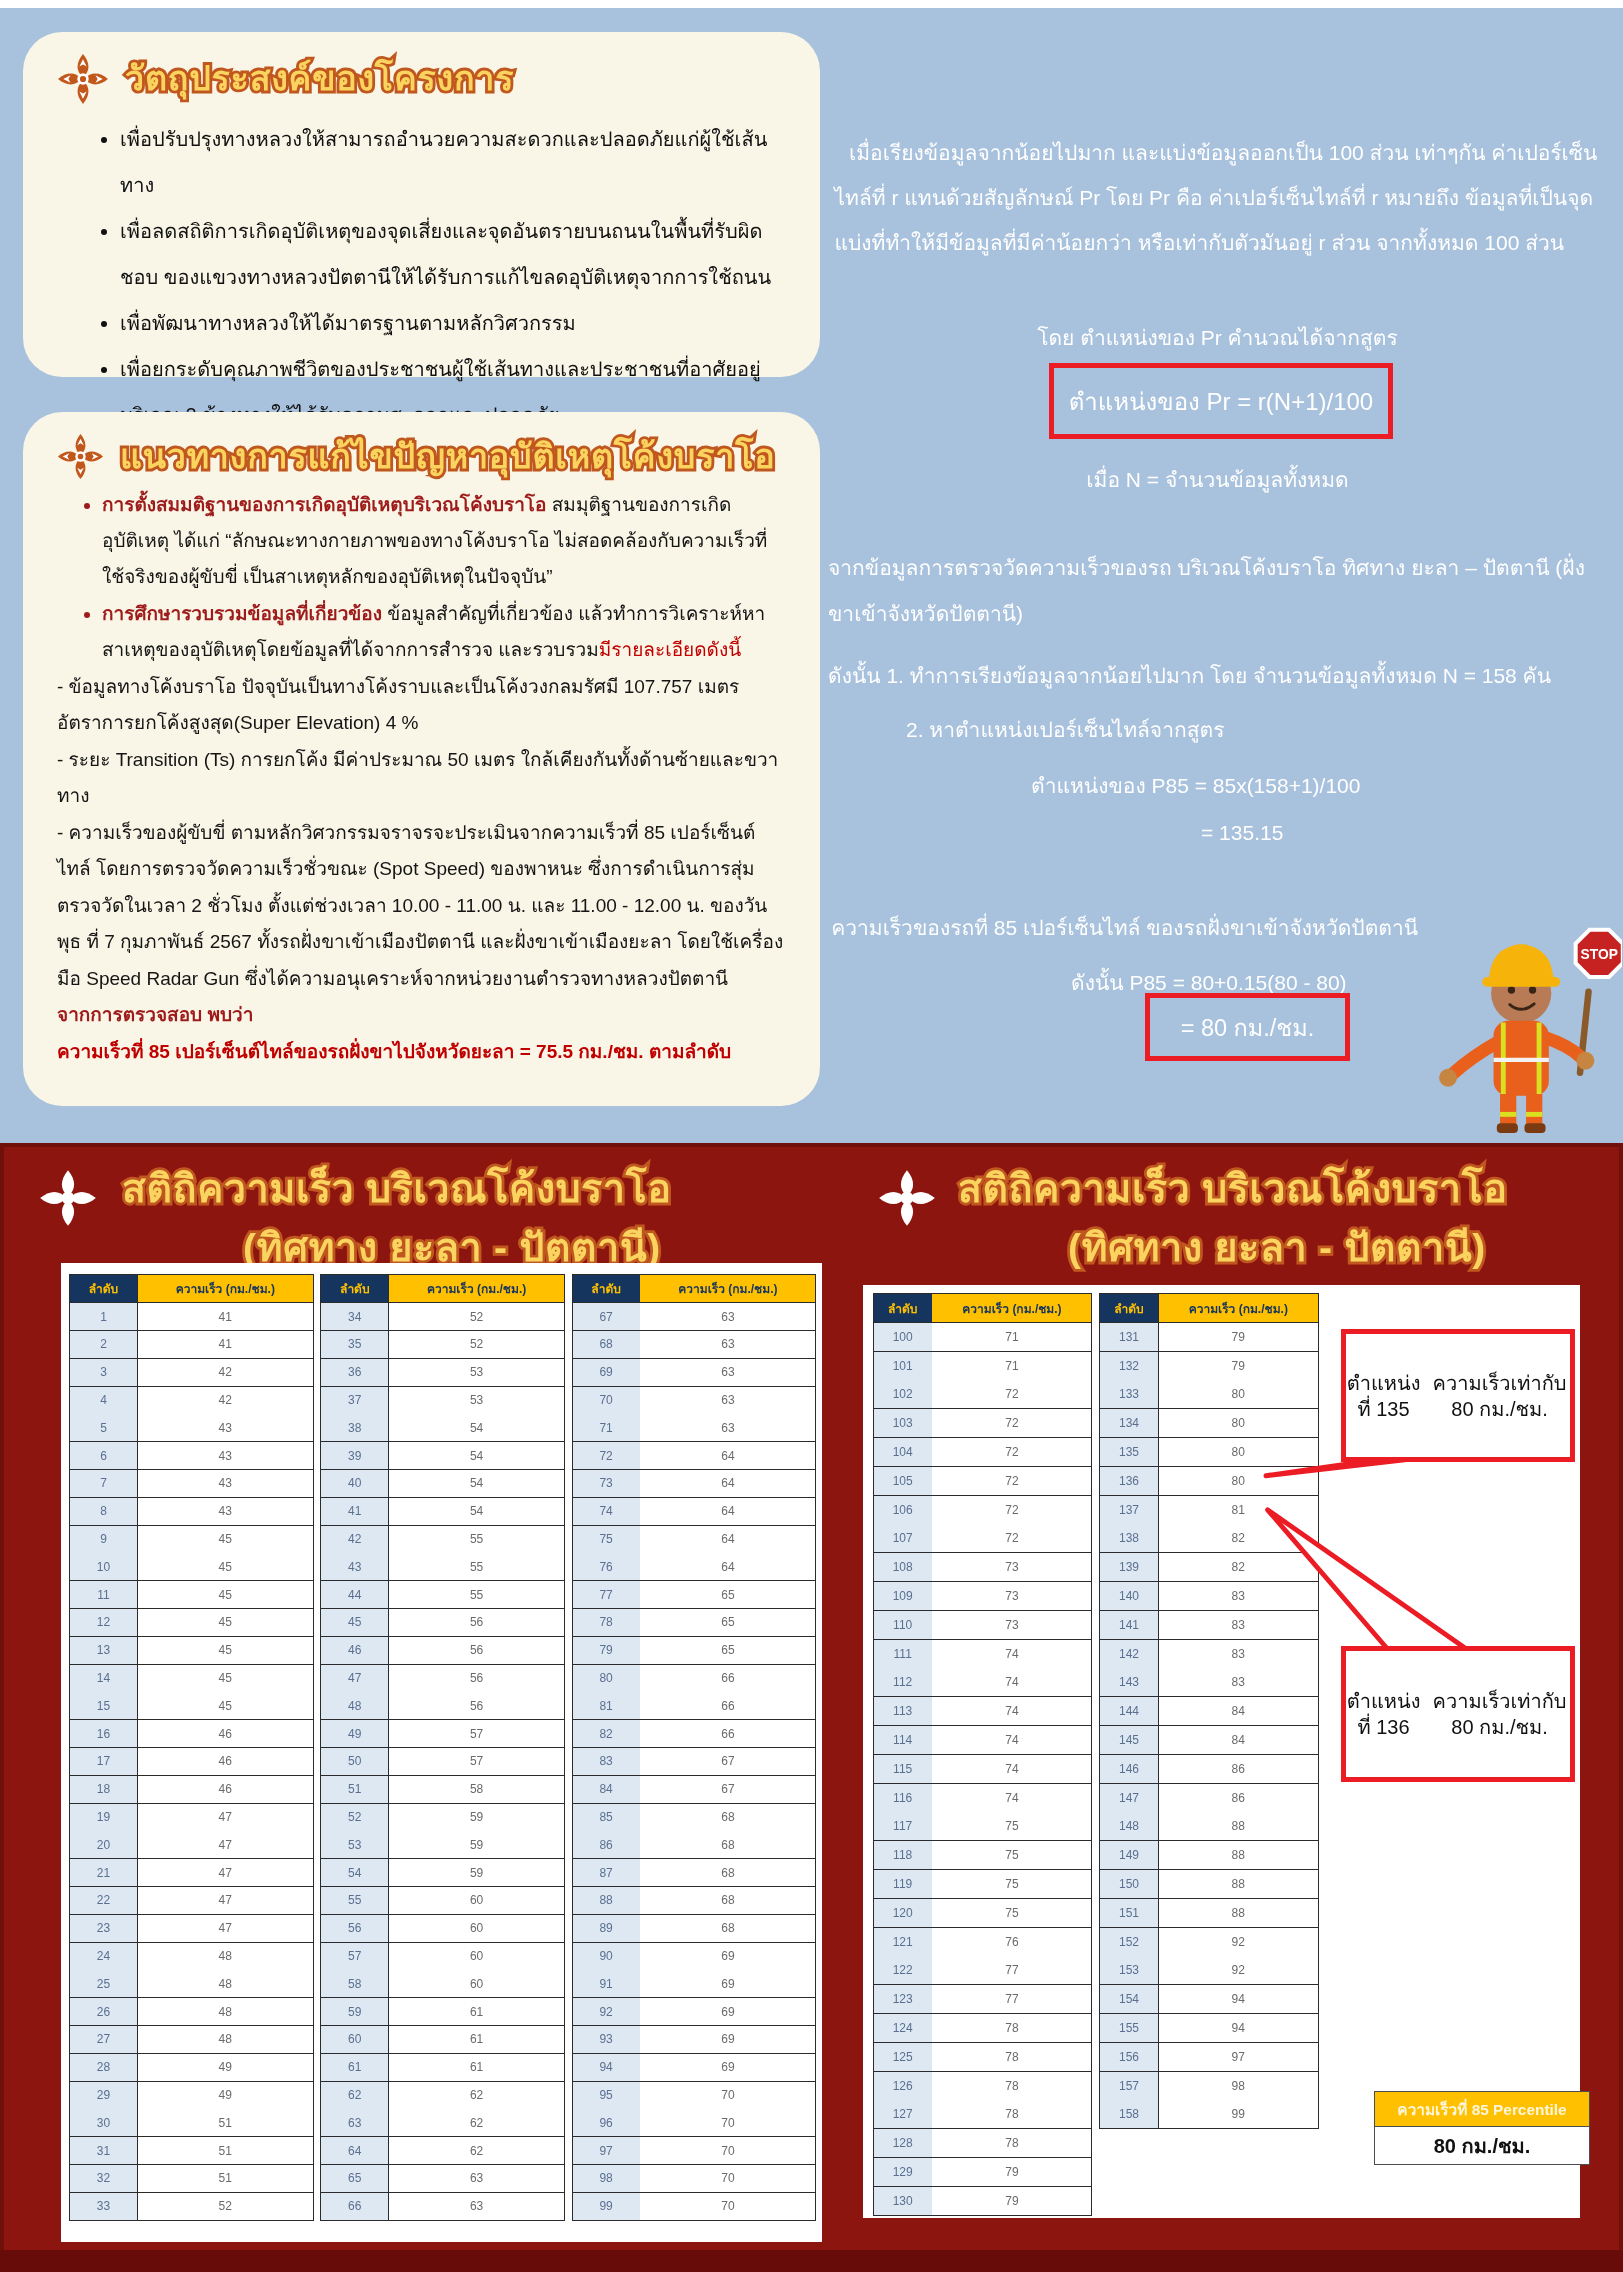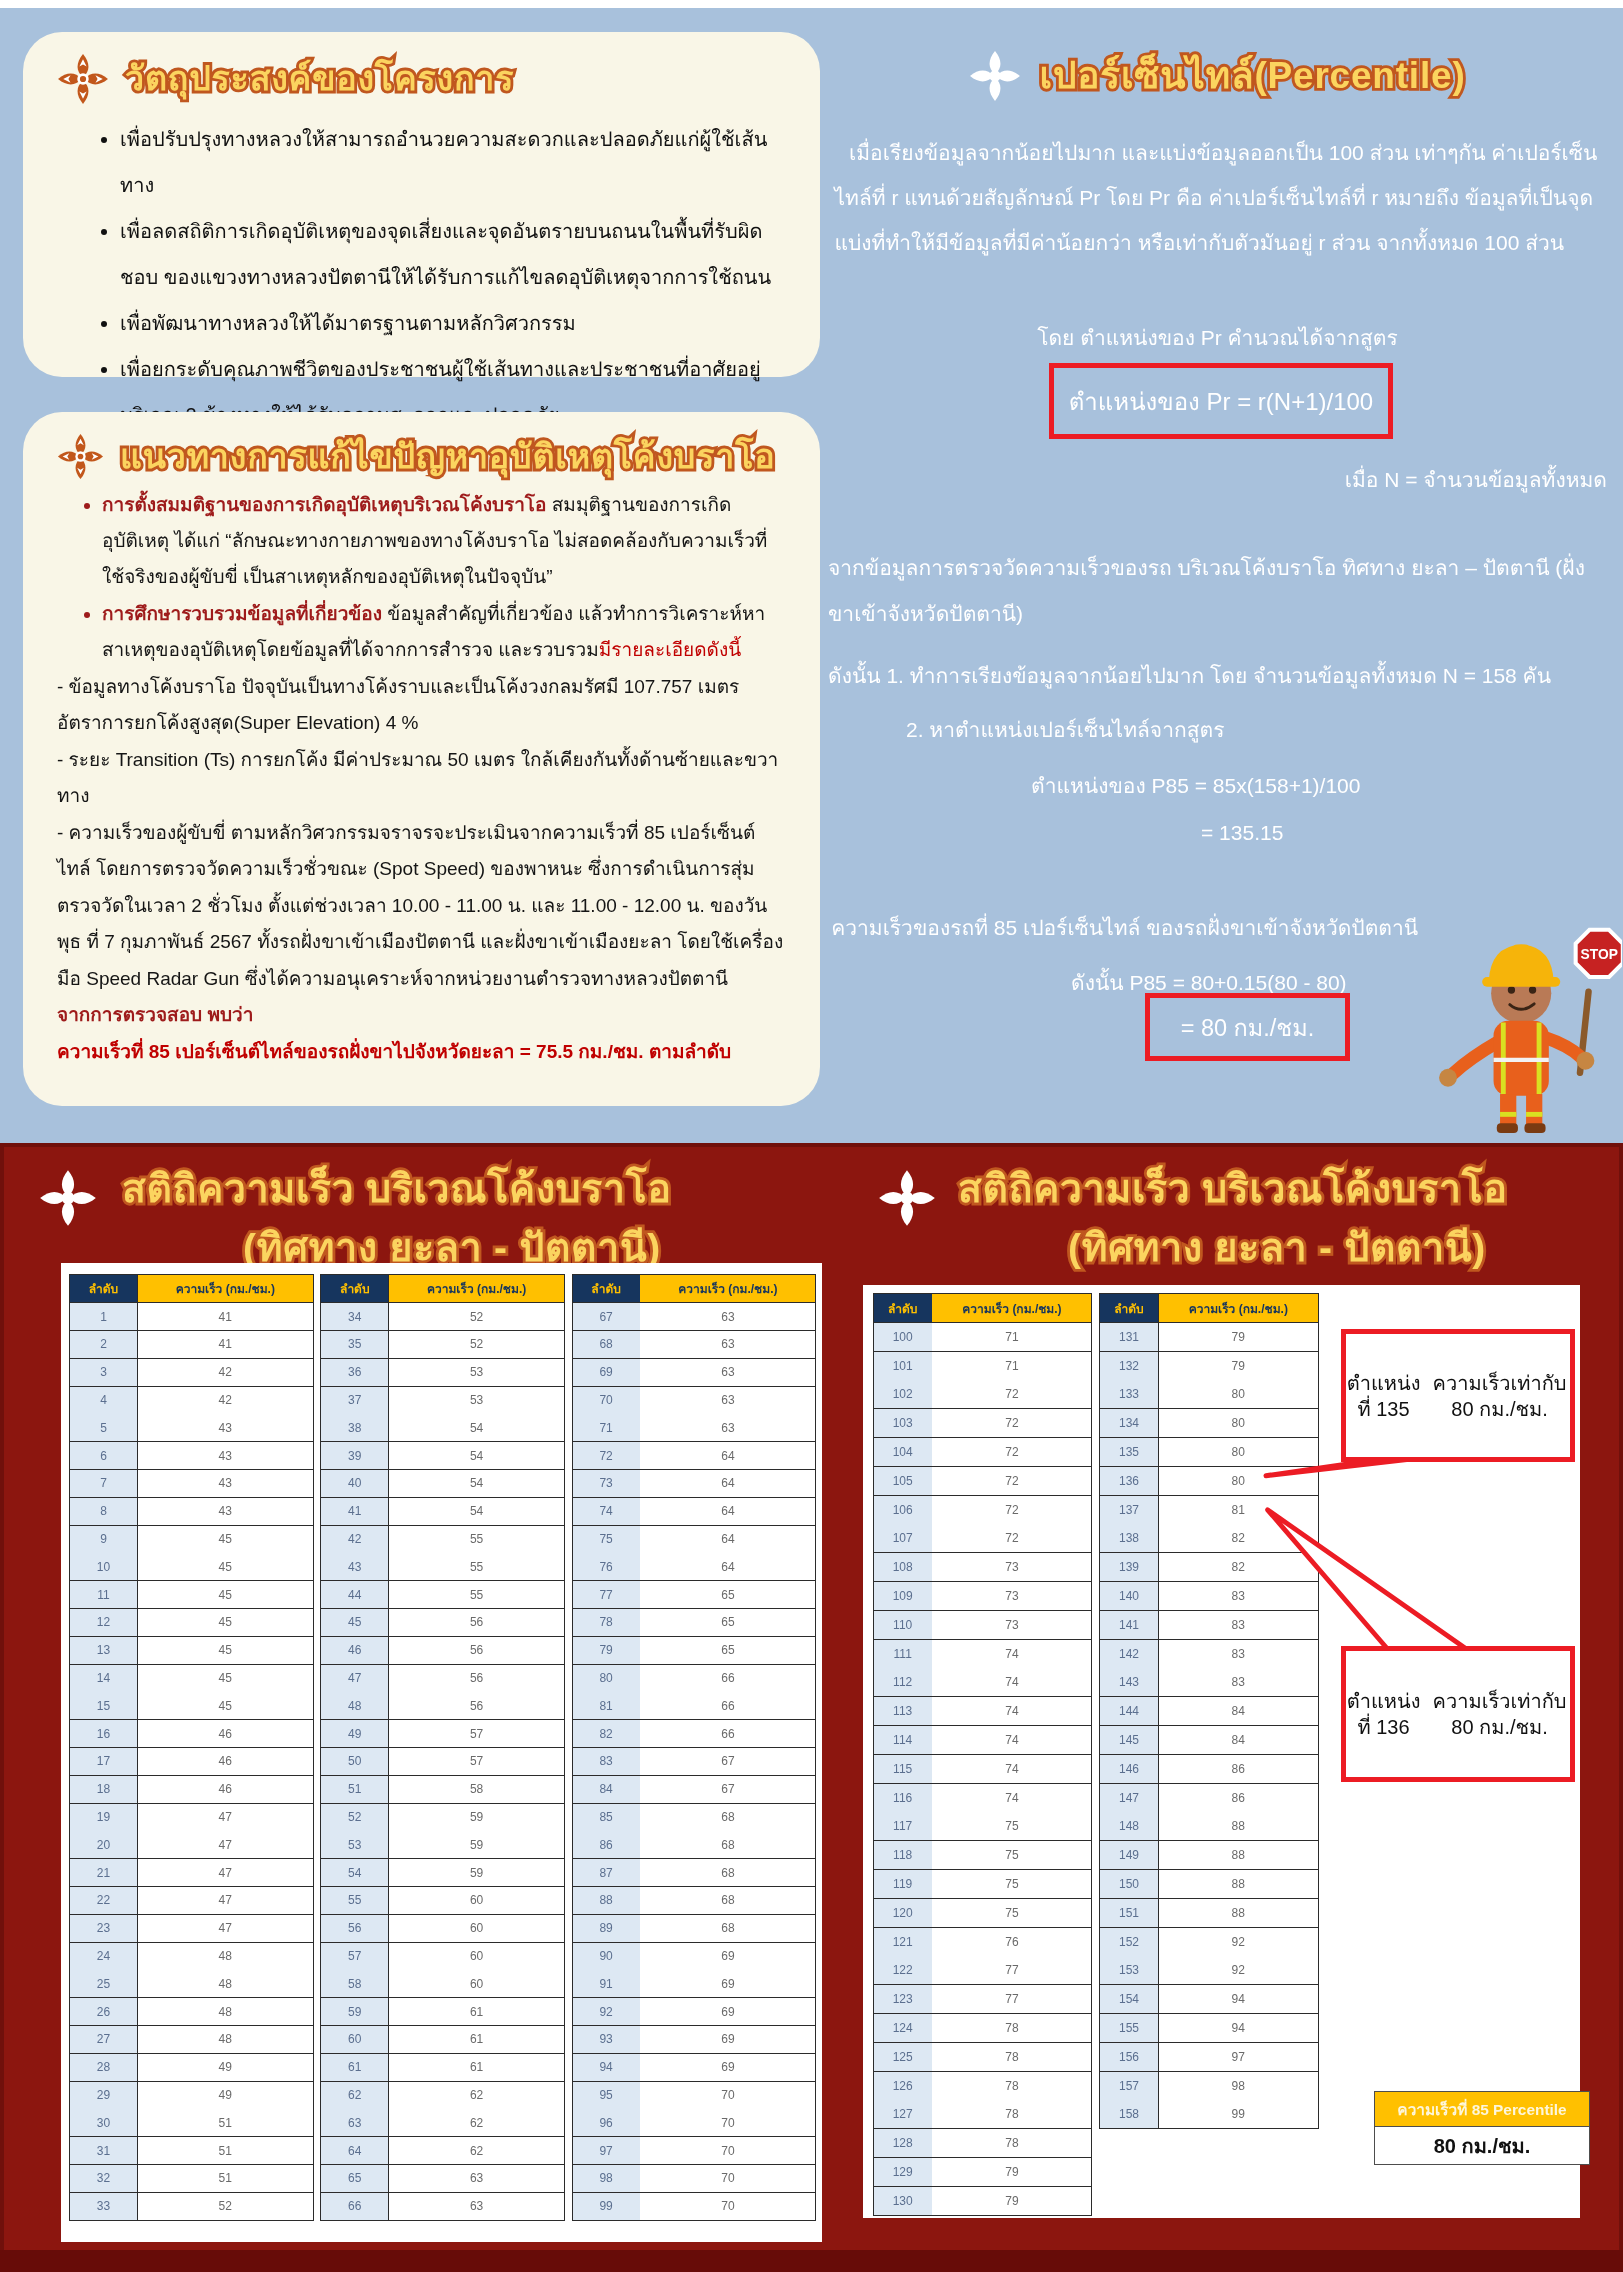--- a/index.html
+++ b/index.html
@@ -131,34 +131,28 @@
         </ul>
         <p class="dash-par">- ข้อมูลทางโค้งบราโอ ปัจจุบันเป็นทางโค้งราบและเป็นโค้งวงกลมรัศมี 107.757 เมตร อัตราการยกโค้งสูงสุด(Super Elevation) 4 %</p>
         <p class="dash-par">- ระยะ Transition (Ts) การยกโค้ง มีค่าประมาณ 50 เมตร ใกล้เคียงกันทั้งด้านซ้ายและขวาทาง</p>
         <p class="dash-par">- ความเร็วของผู้ขับขี่ ตามหลักวิศวกรรมจราจรจะประเมินจากความเร็วที่ 85 เปอร์เซ็นต์ไทล์ โดยการตรวจวัดความเร็วชั่วขณะ (Spot Speed) ของพาหนะ ซึ่งการดำเนินการสุ่มตรวจวัดในเวลา 2 ชั่วโมง ตั้งแต่ช่วงเวลา 10.00 - 11.00 น. และ 11.00 - 12.00 น. ของวันพุธ ที่ 7 กุมภาพันธ์ 2567 ทั้งรถฝั่งขาเข้าเมืองปัตตานี และฝั่งขาเข้าเมืองยะลา โดยใช้เครื่องมือ Speed Radar Gun ซึ่งได้ความอนุเคราะห์จากหน่วยงานตำรวจทางหลวงปัตตานี</p>
         <p class="dash-par lead-red">จากการตรวจสอบ พบว่า</p>
         <p class="dash-par bold-red">ความเร็วที่ 85 เปอร์เซ็นต์ไทล์ของรถฝั่งขาไปจังหวัดยะลา = 75.5 กม./ชม. ตามลำดับ</p>
       </div>
     </div>
 
     <div class="pct">
-      <div class="abs pct-title">
-        <svg class="flower" viewBox="0 0 100 100">
-          <use href="#flower-def" fill="#ffffff"></use>
-        </svg>
-        <div class="head-stroke h46">เปอร์เซ็นไทล์(Percentile)</div>
-      </div>
 
       <div class="abs pct-para" style="left:6.5px;top:122px;width:769px;text-indent:14.6px;">เมื่อเรียงข้อมูลจากน้อยไปมาก และแบ่งข้อมูลออกเป็น 100 ส่วน เท่าๆกัน ค่าเปอร์เซ็นไทล์ที่ r แทนด้วยสัญลักษณ์ Pr  โดย Pr คือ ค่าเปอร์เซ็นไทล์ที่ r หมายถึง ข้อมูลที่เป็นจุดแบ่งที่ทำให้มีข้อมูลที่มีค่าน้อยกว่า หรือเท่ากับตัวมันอยู่ r ส่วน จากทั้งหมด 100 ส่วน</div>
 
       <div class="abs center-line" style="top:313px;">โดย ตำแหน่งของ Pr คำนวณได้จากสูตร</div>
 
       <div class="abs formula-box" style="left:221px;top:355px;width:344px;height:76px;">ตำแหน่งของ Pr = r(N+1)/100</div>
 
-      <div class="abs center-line" style="top:455px;text-align:right;">เมื่อ N = จำนวนข้อมูลทั้งหมด</div>
+      <div class="abs center-line" style="top:455px;">เมื่อ N = จำนวนข้อมูลทั้งหมด</div>
 
       <div class="abs pct-para" style="left:0;top:537px;width:771px;line-height:2.2;">จากข้อมูลการตรวจวัดความเร็วของรถ บริเวณโค้งบราโอ ทิศทาง ยะลา – ปัตตานี (ฝั่งขาเข้าจังหวัดปัตตานี)</div>
 
       <div class="abs" style="left:0;top:651px;font-size:21px;">ดังนั้น  1. ทำการเรียงข้อมูลจากน้อยไปมาก โดย จำนวนข้อมูลทั้งหมด N = 158 คัน</div>
       <div class="abs" style="left:78px;top:705px;font-size:21px;">2. หาตำแหน่งเปอร์เซ็นไทล์จากสูตร</div>
       <div class="abs" style="left:203px;top:761px;font-size:21px;">ตำแหน่งของ  P85 = 85x(158+1)/100</div>
       <div class="abs" style="left:373px;top:813px;font-size:21px;">= 135.15</div>
       <div class="abs" style="left:3.2px;top:903px;font-size:21px;">ความเร็วของรถที่ 85 เปอร์เซ็นไทล์ ของรถฝั่งขาเข้าจังหวัดปัตตานี</div>
       <div class="abs" style="left:243px;top:958px;font-size:21px;">ดังนั้น   P85 = 80+0.15(80 - 80)</div>
 

